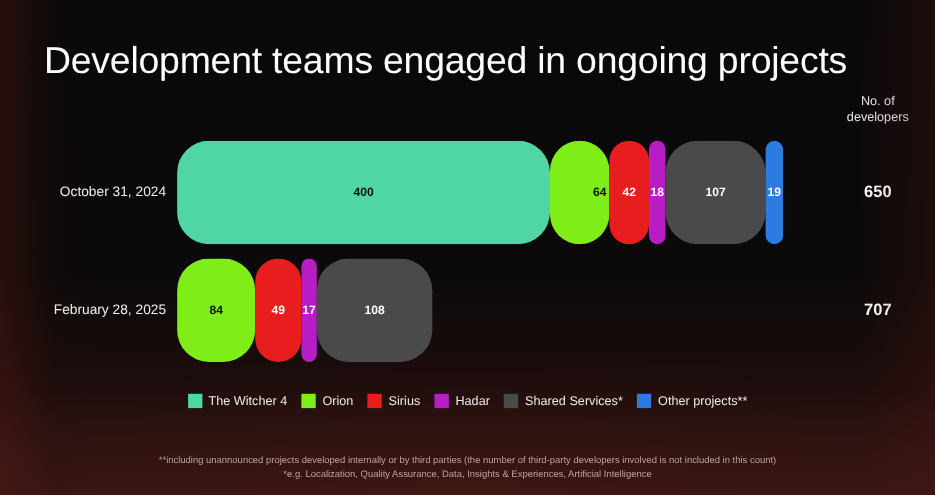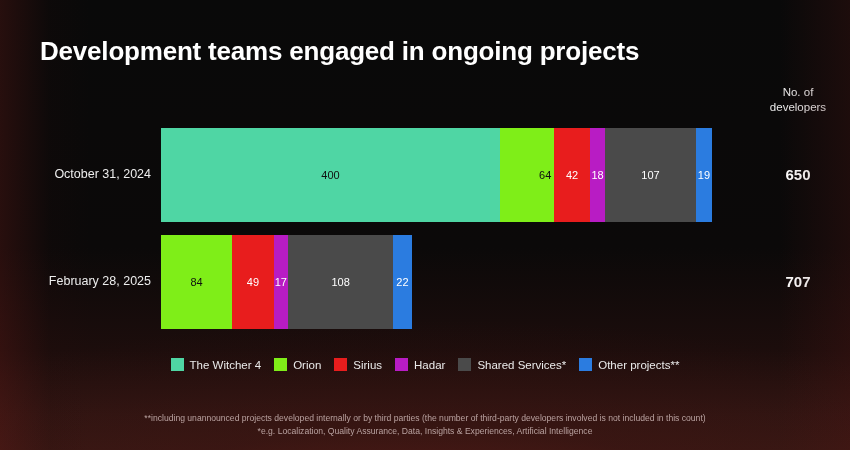--- a/index.html
+++ b/index.html
@@ -38,22 +38,22 @@
     right: 0; top: 0; bottom: 0;
     width: 70px;
     background: linear-gradient(270deg, rgba(80,22,20,0.28) 0%, rgba(0,0,0,0) 100%);
     pointer-events: none;
   }
 
   .title {
     position: absolute;
     left: 40px;
     top: 36px;
-    font-size: 26px;
-    font-weight: bold;
+    font-size: 34px;
+    font-weight: normal;
     color: #ffffff;
     letter-spacing: -0.2px;
     white-space: nowrap;
   }
 
   .col-header {
     position: absolute;
     left: 752px;
     top: 85px;
     width: 92px;
@@ -77,22 +77,23 @@
     display: flex;
     height: 94px;
     overflow: hidden;
   }
   .seg {
     display: flex;
     align-items: center;
     justify-content: center;
     height: 100%;
     font-size: 11px;
-    font-weight: normal;
+    font-weight: bold;
     box-sizing: border-box;
+    border-radius: 29px;
   }
   .seg span { pointer-events: none; }
 
   .total {
     position: absolute;
     left: 752px;
     width: 92px;
     text-align: center;
     color: #ffffff;
     font-size: 15px;
@@ -179,23 +180,20 @@
         </div>
         <div class="seg" style="width: 6.93069%; background: rgb(232, 29, 29); color: rgb(255, 255, 255);">
           <span>49</span>
         </div>
         <div class="seg" style="width: 2.40453%; background: rgb(184, 28, 196); color: rgb(255, 255, 255);">
           <span>17</span>
         </div>
         <div class="seg" style="width: 17.5389%; background: rgb(74, 74, 74); color: rgb(255, 255, 255);">
           <span>108</span>
         </div>
-        <div class="seg" style="width: 3.11174%; background: rgb(43, 124, 224); color: rgb(255, 255, 255);">
-          <span>22</span>
-        </div>
       </div>
       <div class="total" style="top: 273px;">707</div>
     </div>
 
   <div class="legend" id="legend">
       <div class="legend-item">
         <span class="legend-swatch" style="background: rgb(79, 214, 164);"></span>
         <span class="legend-label">The Witcher 4</span>
       </div>
       <div class="legend-item">

